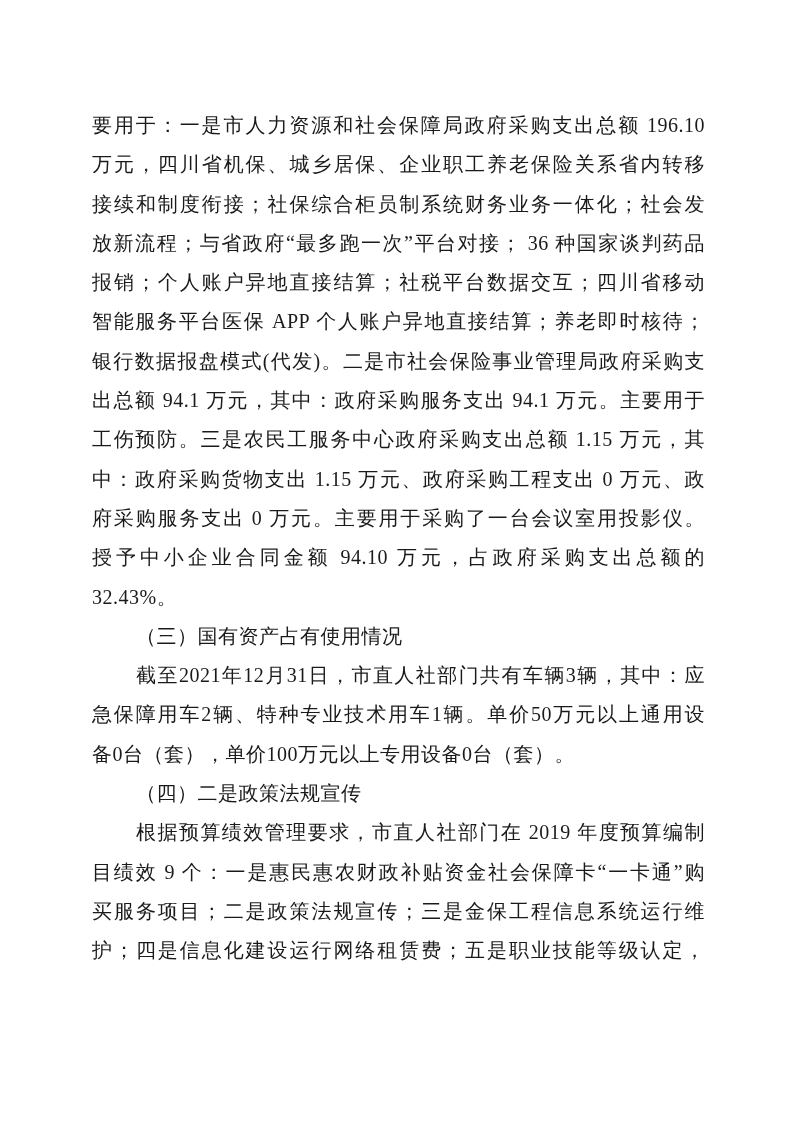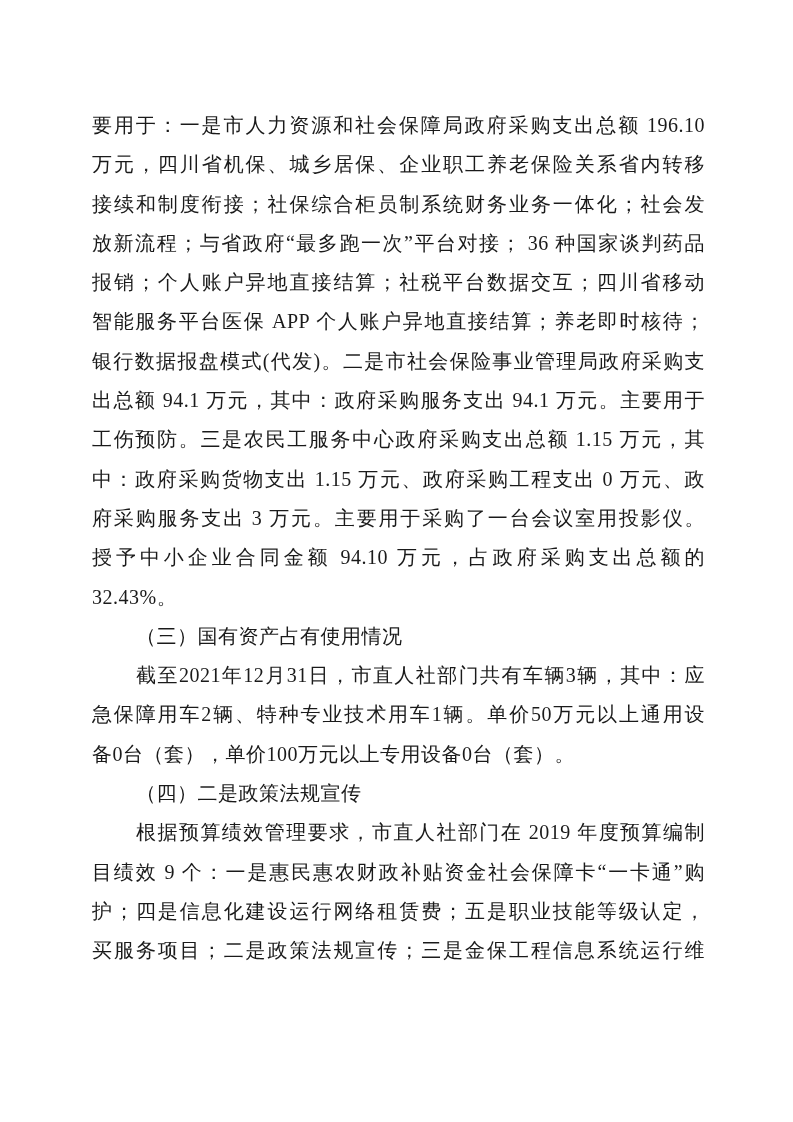--- a/index.html
+++ b/index.html
@@ -54,27 +54,27 @@
       <p class="line fill">要用于：一是市人力资源和社会保障局政府采购支出总额 196.10</p>
       <p class="line fill">万元，四川省机保、城乡居保、企业职工养老保险关系省内转移</p>
       <p class="line fill">接续和制度衔接；社保综合柜员制系统财务业务一体化；社会发</p>
       <p class="line fill">放新流程；与省政府“最多跑一次”平台对接； 36 种国家谈判药品</p>
       <p class="line fill">报销；个人账户异地直接结算；社税平台数据交互；四川省移动</p>
       <p class="line fill">智能服务平台医保 APP 个人账户异地直接结算；养老即时核待；</p>
       <p class="line fill">银行数据报盘模式(代发)。二是市社会保险事业管理局政府采购支</p>
       <p class="line fill">出总额 94.1 万元，其中：政府采购服务支出 94.1 万元。主要用于</p>
       <p class="line fill">工伤预防。三是农民工服务中心政府采购支出总额 1.15 万元，其</p>
       <p class="line fill">中：政府采购货物支出 1.15 万元、政府采购工程支出 0 万元、政</p>
-      <p class="line fill">府采购服务支出 3 万元。主要用于采购了一台会议室用投影仪。</p>
+      <p class="line fill">府采购服务支出 0 万元。主要用于采购了一台会议室用投影仪。</p>
       <p class="line fill">授予中小企业合同金额 94.10 万元，占政府采购支出总额的</p>
       <p class="line end">32.43%。</p>
       <p class="line heading indent end">（三）国有资产占有使用情况</p>
       <p class="line indent fill">截至2021年12月31日，市直人社部门共有车辆3辆，其中：应</p>
       <p class="line fill">急保障用车2辆、特种专业技术用车1辆。单价50万元以上通用设</p>
       <p class="line end">备0台（套），单价100万元以上专用设备0台（套）。</p>
       <p class="line heading indent end">（四）二是政策法规宣传</p>
       <p class="line indent fill">根据预算绩效管理要求，市直人社部门在 2019 年度预算编制</p>
       <p class="line fill">目绩效 9 个：一是惠民惠农财政补贴资金社会保障卡“一卡通”购</p>
+      <p class="line fill">买服务项目；二是政策法规宣传；三是金保工程信息系统运行维</p>
       <p class="line fill">护；四是信息化建设运行网络租赁费；五是职业技能等级认定，</p>
-      <p class="line fill">买服务项目；二是政策法规宣传；三是金保工程信息系统运行维</p>
     </div>
   <div class="page-number">23</div>
 </div>
 
 </body></html>

